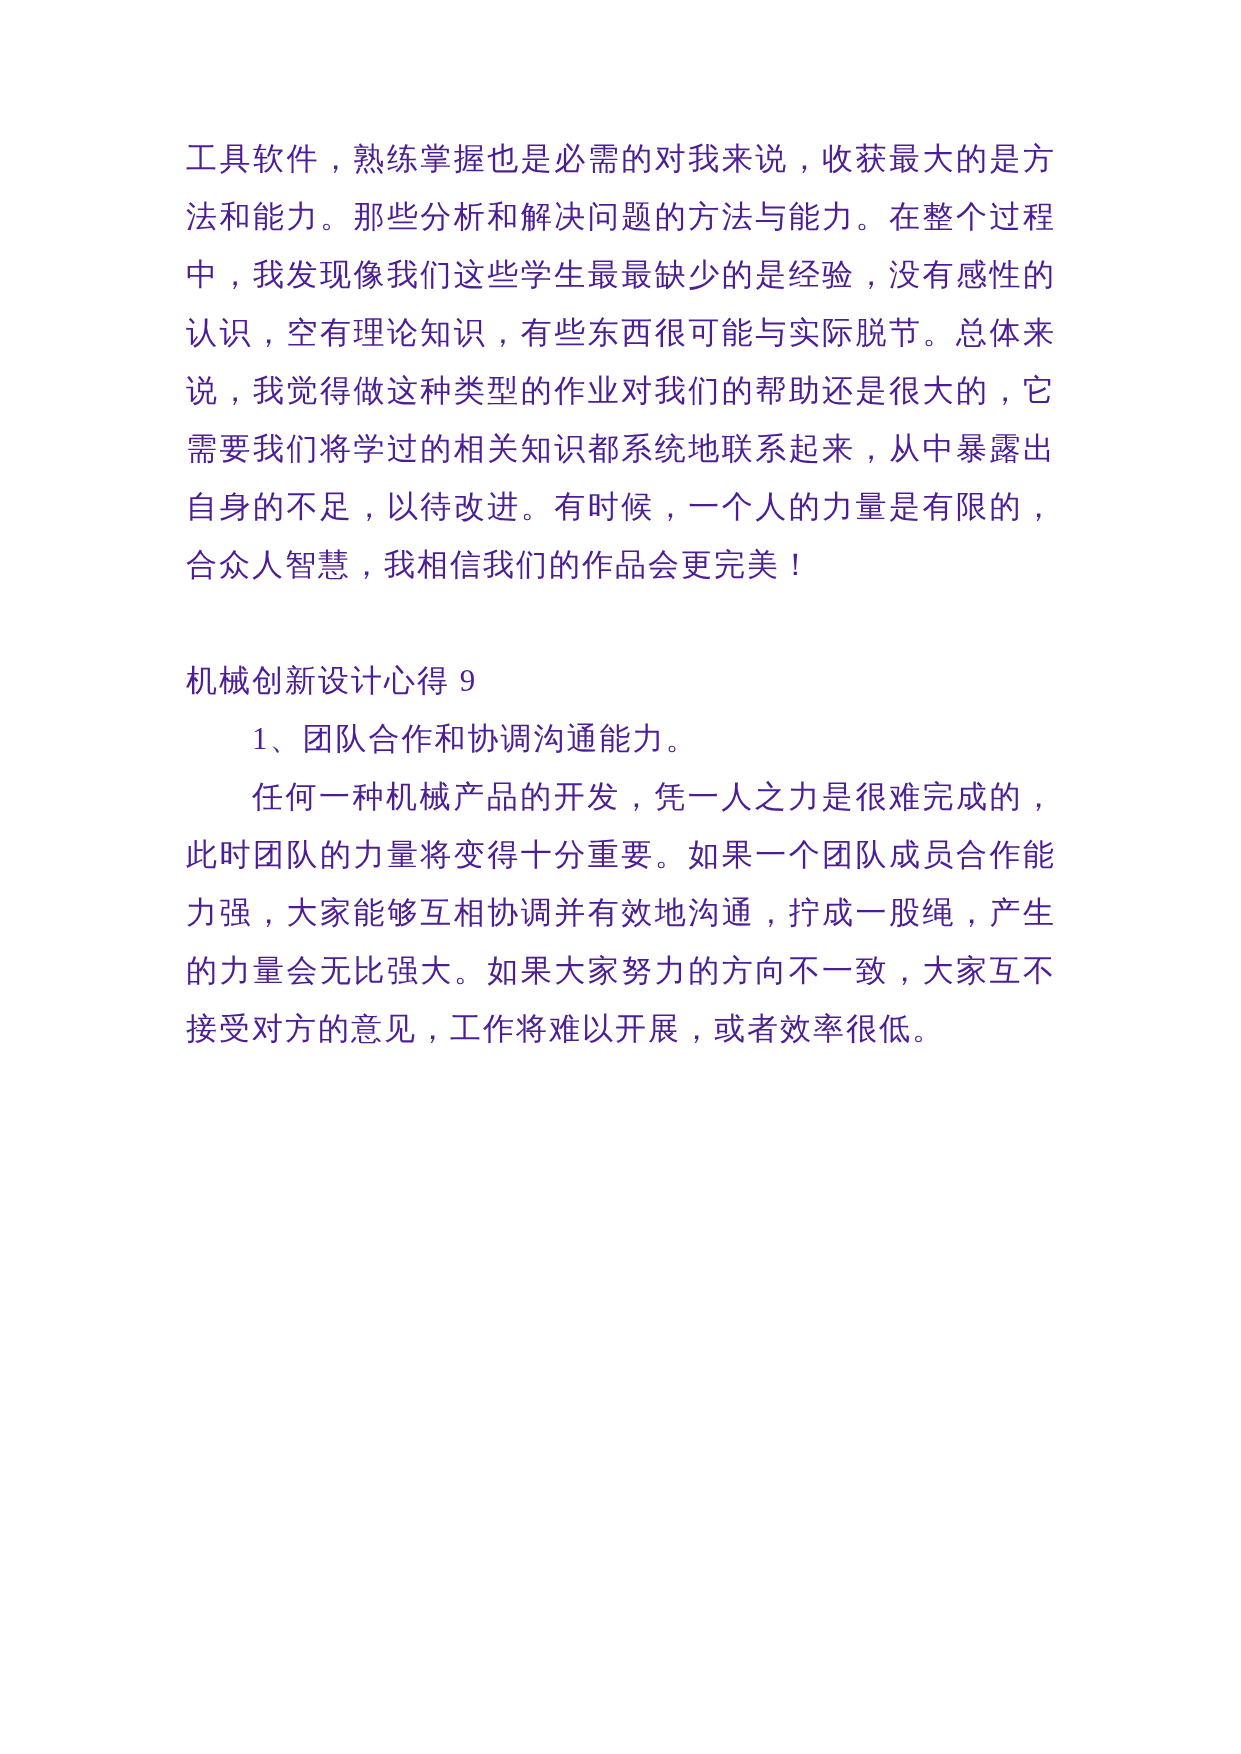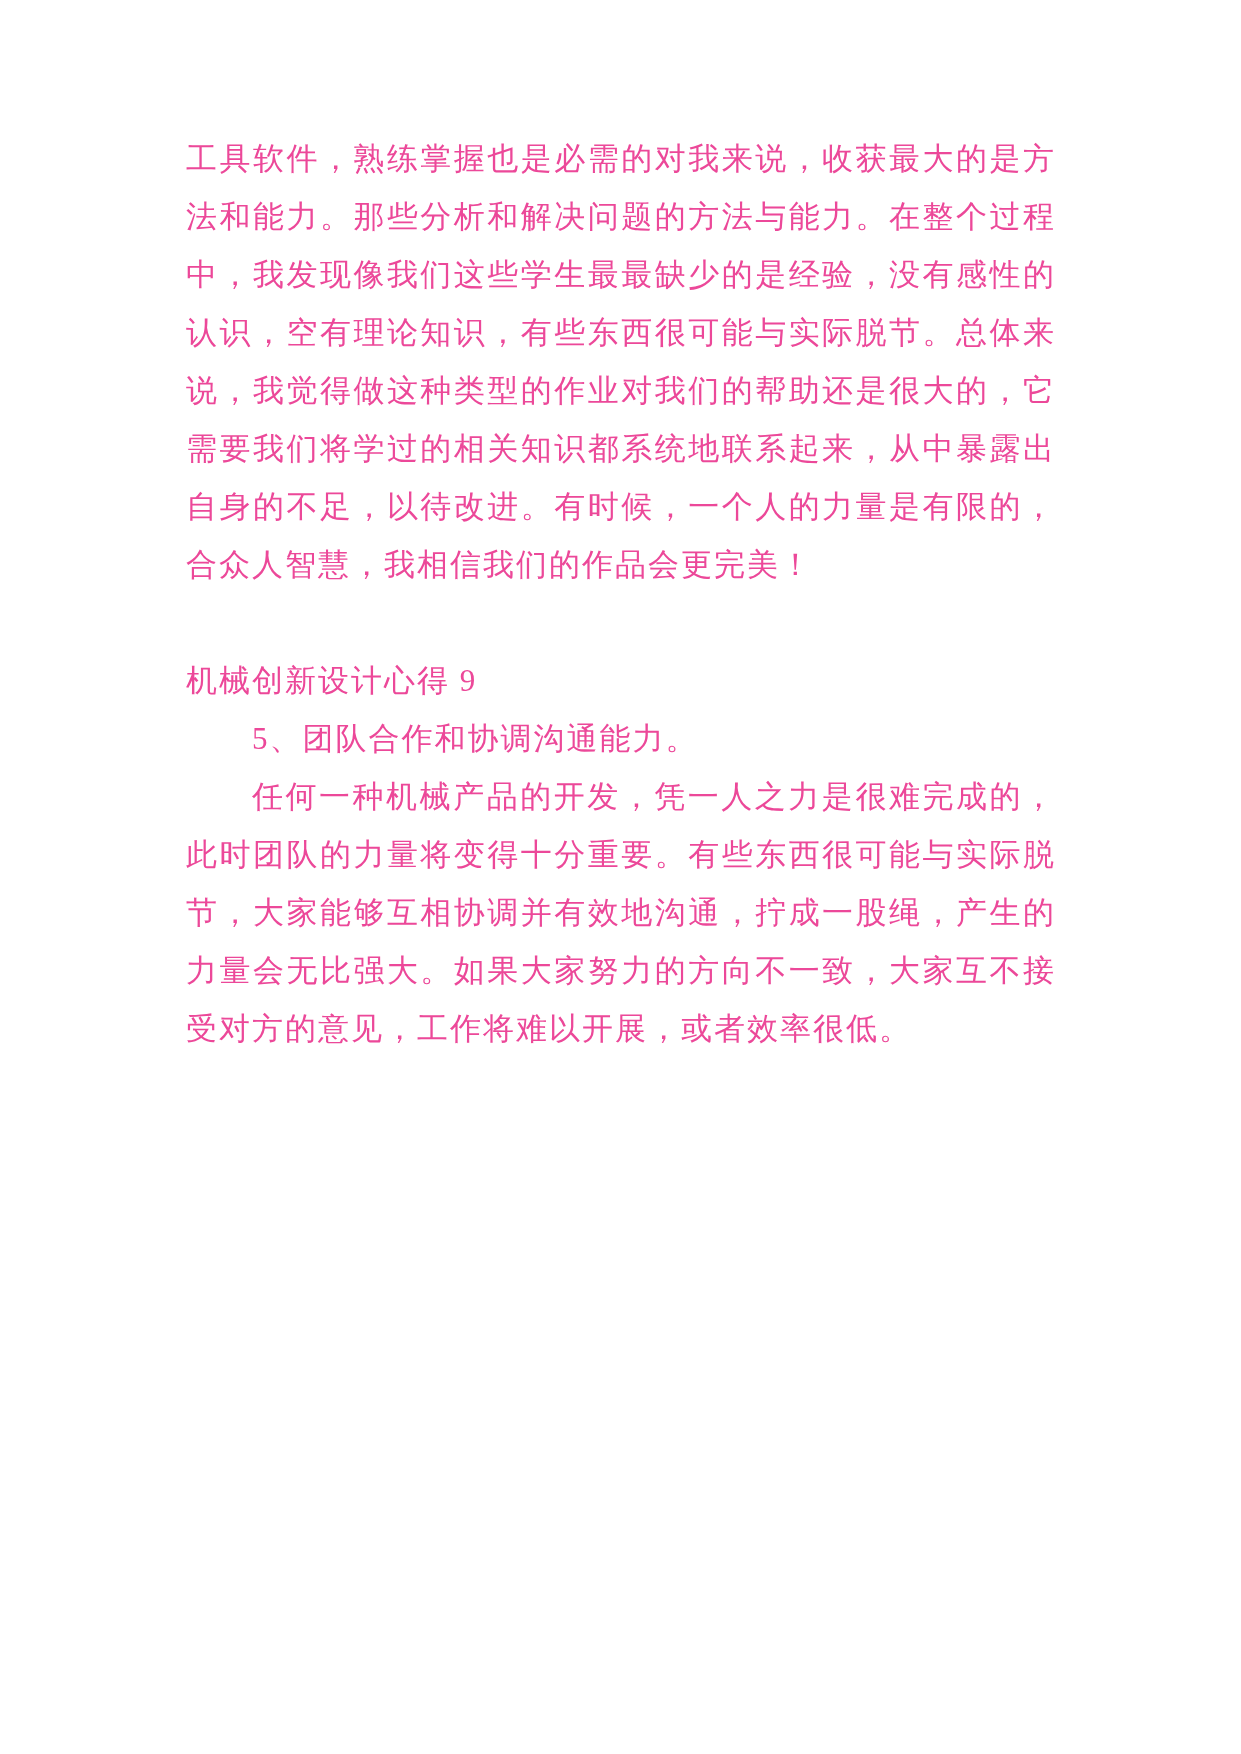--- a/index.html
+++ b/index.html
@@ -13,21 +13,21 @@
     height: 1754px;
     background: #ffffff;
     overflow: hidden;
     font-family: "Liberation Serif", serif;
   }
   .content {
     position: absolute;
     left: 186px;
     top: 130px;
     width: 870px;
-    color: #ec4899;
+    color: #4c1d95;
     font-size: 31px;
     line-height: 58px;
     letter-spacing: 2px;
     text-align: justify;
   }
   .content p {
     margin: 0;
     padding: 0;
   }
   .content p.indent {
@@ -37,16 +37,16 @@
     margin-top: 58px;
   }
 </style>
 </head>
 <body>
 
 <div class="page">
   <div class="content">
     <p class="body">工具软件，熟练掌握也是必需的对我来说，收获最大的是方法和能力。那些分析和解决问题的方法与能力。在整个过程中，我发现像我们这些学生最最缺少的是经验，没有感性的认识，空有理论知识，有些东西很可能与实际脱节。总体来说，我觉得做这种类型的作业对我们的帮助还是很大的，它需要我们将学过的相关知识都系统地联系起来，从中暴露出自身的不足，以待改进。有时候，一个人的力量是有限的，合众人智慧，我相信我们的作品会更完美！</p>
     <p class="body heading-gap">机械创新设计心得 9</p>
-    <p class="body indent">5、团队合作和协调沟通能力。</p>
-    <p class="body indent">任何一种机械产品的开发，凭一人之力是很难完成的，此时团队的力量将变得十分重要。有些东西很可能与实际脱节，大家能够互相协调并有效地沟通，拧成一股绳，产生的力量会无比强大。如果大家努力的方向不一致，大家互不接受对方的意见，工作将难以开展，或者效率很低。</p>
+    <p class="body indent">1、团队合作和协调沟通能力。</p>
+    <p class="body indent">任何一种机械产品的开发，凭一人之力是很难完成的，此时团队的力量将变得十分重要。如果一个团队成员合作能力强，大家能够互相协调并有效地沟通，拧成一股绳，产生的力量会无比强大。如果大家努力的方向不一致，大家互不接受对方的意见，工作将难以开展，或者效率很低。</p>
   </div>
 </div>
 
 </body></html>

